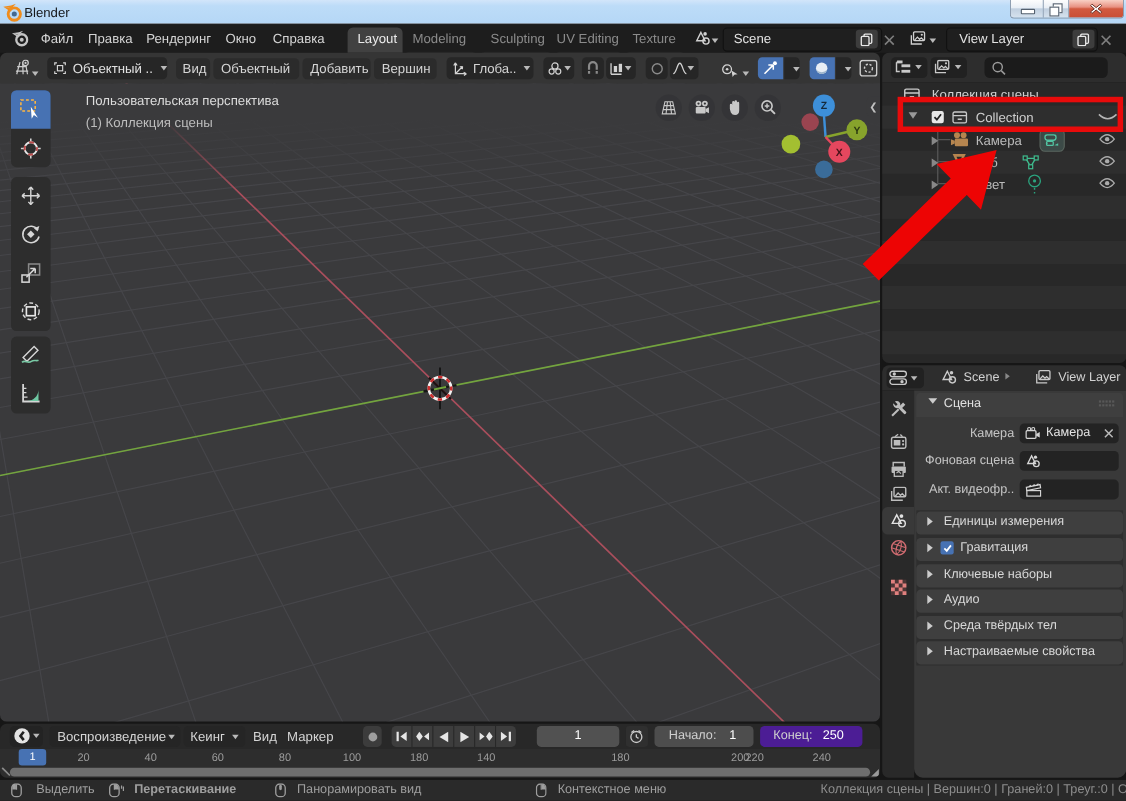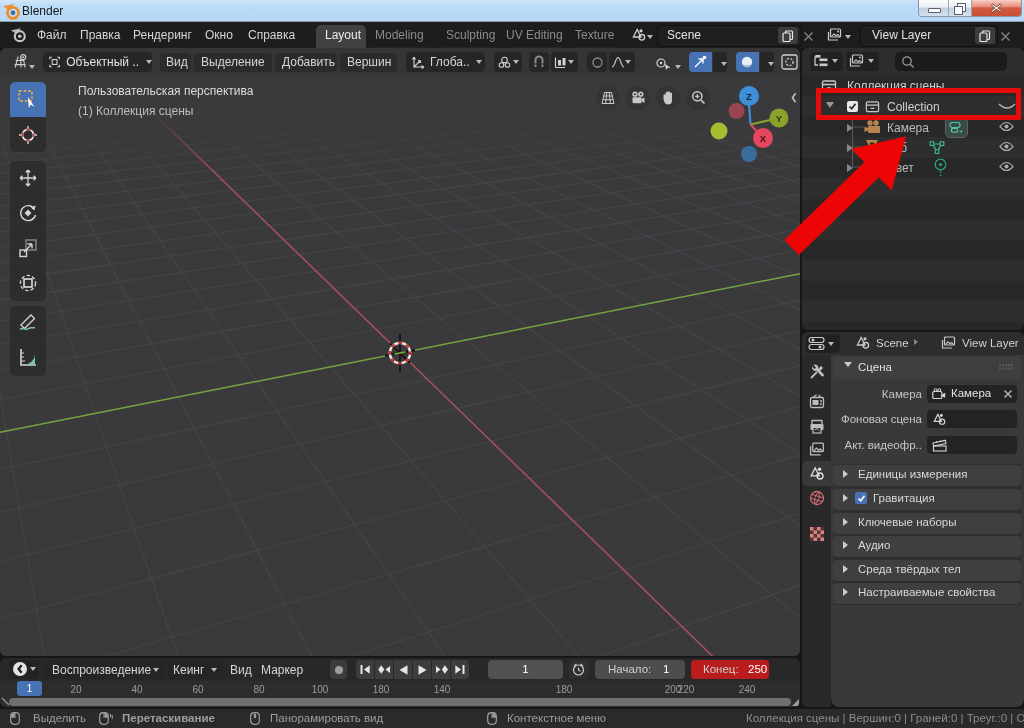--- a/index.html
+++ b/index.html
@@ -104,21 +104,21 @@
     <svg style="margin-left:6px" width="14" height="14" viewBox="0 0 14 14">
         <rect x="4" y="4" width="6" height="6" fill="none" stroke="#d8d8d8" stroke-width="1.3"></rect>
         <path d="M1 3.5 V1 H3.5 M10.5 1 H13 V3.5 M13 10.5 V13 H10.5 M3.5 13 H1 V10.5" fill="none" stroke="#d8d8d8" stroke-width="1.3"></path>
       </svg>
     <span class="txt" style="margin-left:6px;color:#e2e2e2;">Объектный ..</span>
     <span class="chev" style="margin-left:7px;"></span>
   </div>
   <div class="abs" style="left:160px;top:5px;width:31px;height:19px;background:#2b2b2b;border-radius:4px;"></div>
   <span class="abs txt" style="left:166px;top:7px;">Вид</span>
   <div class="abs" style="left:194px;top:5px;width:78px;height:19px;background:#2b2b2b;border-radius:4px;"></div>
-  <span class="abs txt" style="left:201px;top:7px;">Выделение</span>
+  <span class="abs txt" style="left:201px;top:7px;">Объектный</span>
   <div class="abs" style="left:275px;top:5px;width:62px;height:19px;background:#2b2b2b;border-radius:4px;"></div>
   <span class="abs txt" style="left:282px;top:7px;">Добавить</span>
   <div class="abs" style="left:340px;top:5px;width:57px;height:19px;background:#2b2b2b;border-radius:4px;"></div>
   <span class="abs txt" style="left:347px;top:7px;">Вершин</span>
   <div class="abs pill" style="left:406px;top:4px;width:79px;height:20px;">
     <svg style="margin-left:5px" width="15" height="15" viewBox="0 0 15 15">
         <path d="M3 2 V12 H13 M3 2 L1.5 4.5 M3 2 L4.5 4.5 M13 12 L10.5 10.7 M13 12 L10.8 13.6 M3 12 L9.5 5.5 M9.5 5.5 L9.3 8 M9.5 5.5 L7 5.7" stroke="#d2d2d2" stroke-width="1.1" fill="none"></path>
       </svg>
     <span class="txt" style="margin-left:4px;">Глоба..</span>
     <span class="chev" style="margin-left:6px;"></span>
@@ -654,21 +654,21 @@
   <div class="abs" style="left:569px;top:2px;width:20px;height:19px;background:#2f2f2f;border-radius:3px;">
       <svg style="margin:3px 0 0 3px" width="13" height="13" viewBox="0 0 13 13">
         <circle cx="6.5" cy="7" r="5" fill="none" stroke="#c9c9c9" stroke-width="1.2"></circle>
         <path d="M6.5 4.5 V7 L8.5 8.2 M4.5 1 L2 3 M8.5 1 L11 3" fill="none" stroke="#c9c9c9" stroke-width="1.2"></path>
       </svg>
     </div>
   <div class="abs" style="left:595px;top:2px;width:90px;height:19px;background:#4d4d4d;border-radius:4px;">
     <span class="abs" style="left:13px;top:3px;font-size:11.5px;color:#cfcfcf;">Начало:</span>
     <span class="abs" style="left:68px;top:3px;font-size:11.5px;color:#fff;">1</span>
   </div>
-  <div class="abs" style="left:691px;top:2px;width:78px;height:19px;background:#b91c1c;border-radius:4px;">
+  <div class="abs" style="left:691px;top:2px;width:93px;height:19px;background:#4c1d95;border-radius:4px;">
     <span class="abs" style="left:12px;top:3px;font-size:11.5px;color:#cfcfcf;">Конец:</span>
     <span class="abs" style="left:57px;top:3px;font-size:11.5px;color:#fff;">250</span>
   </div>
 </div>
 <div class="abs" id="ruler" style="left:0;top:681px;width:800px;height:26px;background:#2d2d2d;overflow:hidden;border-radius:0 0 6px 6px;">
   <span class="abs" style="left:61px;top:3px;width:30px;text-align:center;font-size:10px;color:#9b9b9b;">20</span>
     <span class="abs" style="left:122px;top:3px;width:30px;text-align:center;font-size:10px;color:#9b9b9b;">40</span>
     <span class="abs" style="left:183px;top:3px;width:30px;text-align:center;font-size:10px;color:#9b9b9b;">60</span>
     <span class="abs" style="left:244px;top:3px;width:30px;text-align:center;font-size:10px;color:#9b9b9b;">80</span>
     <span class="abs" style="left:305px;top:3px;width:30px;text-align:center;font-size:10px;color:#9b9b9b;">100</span>

